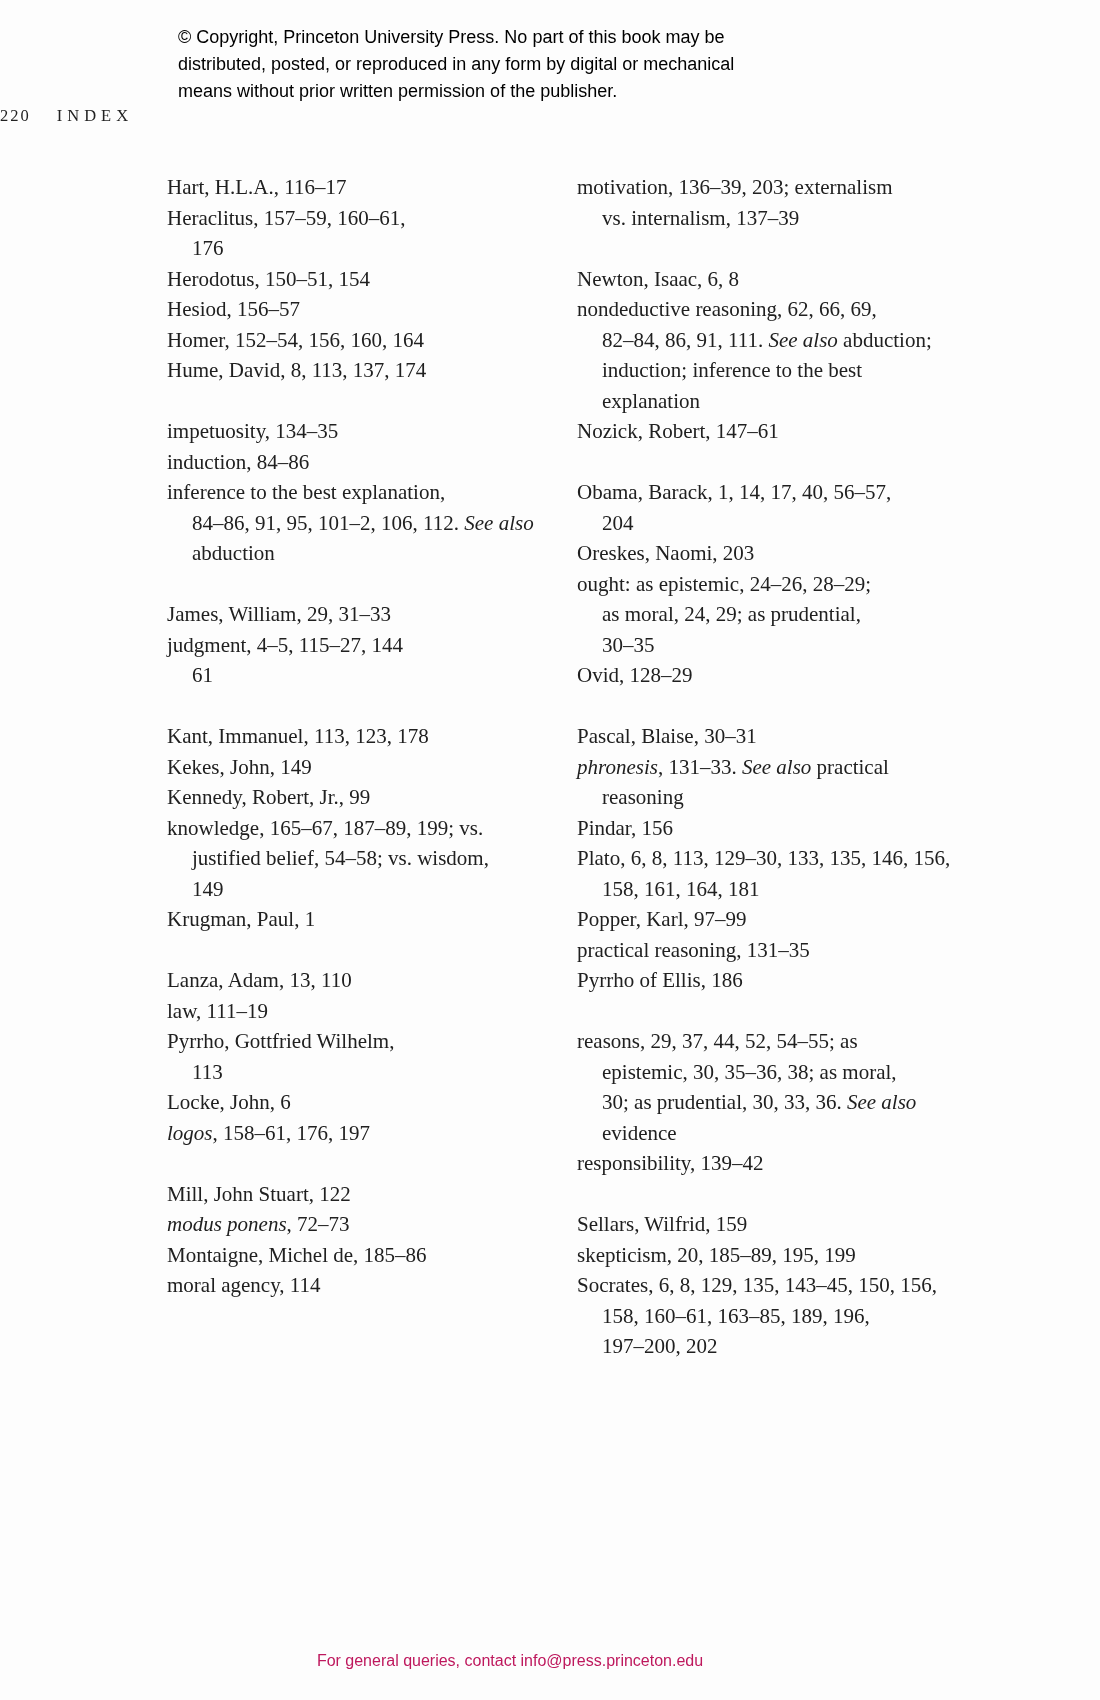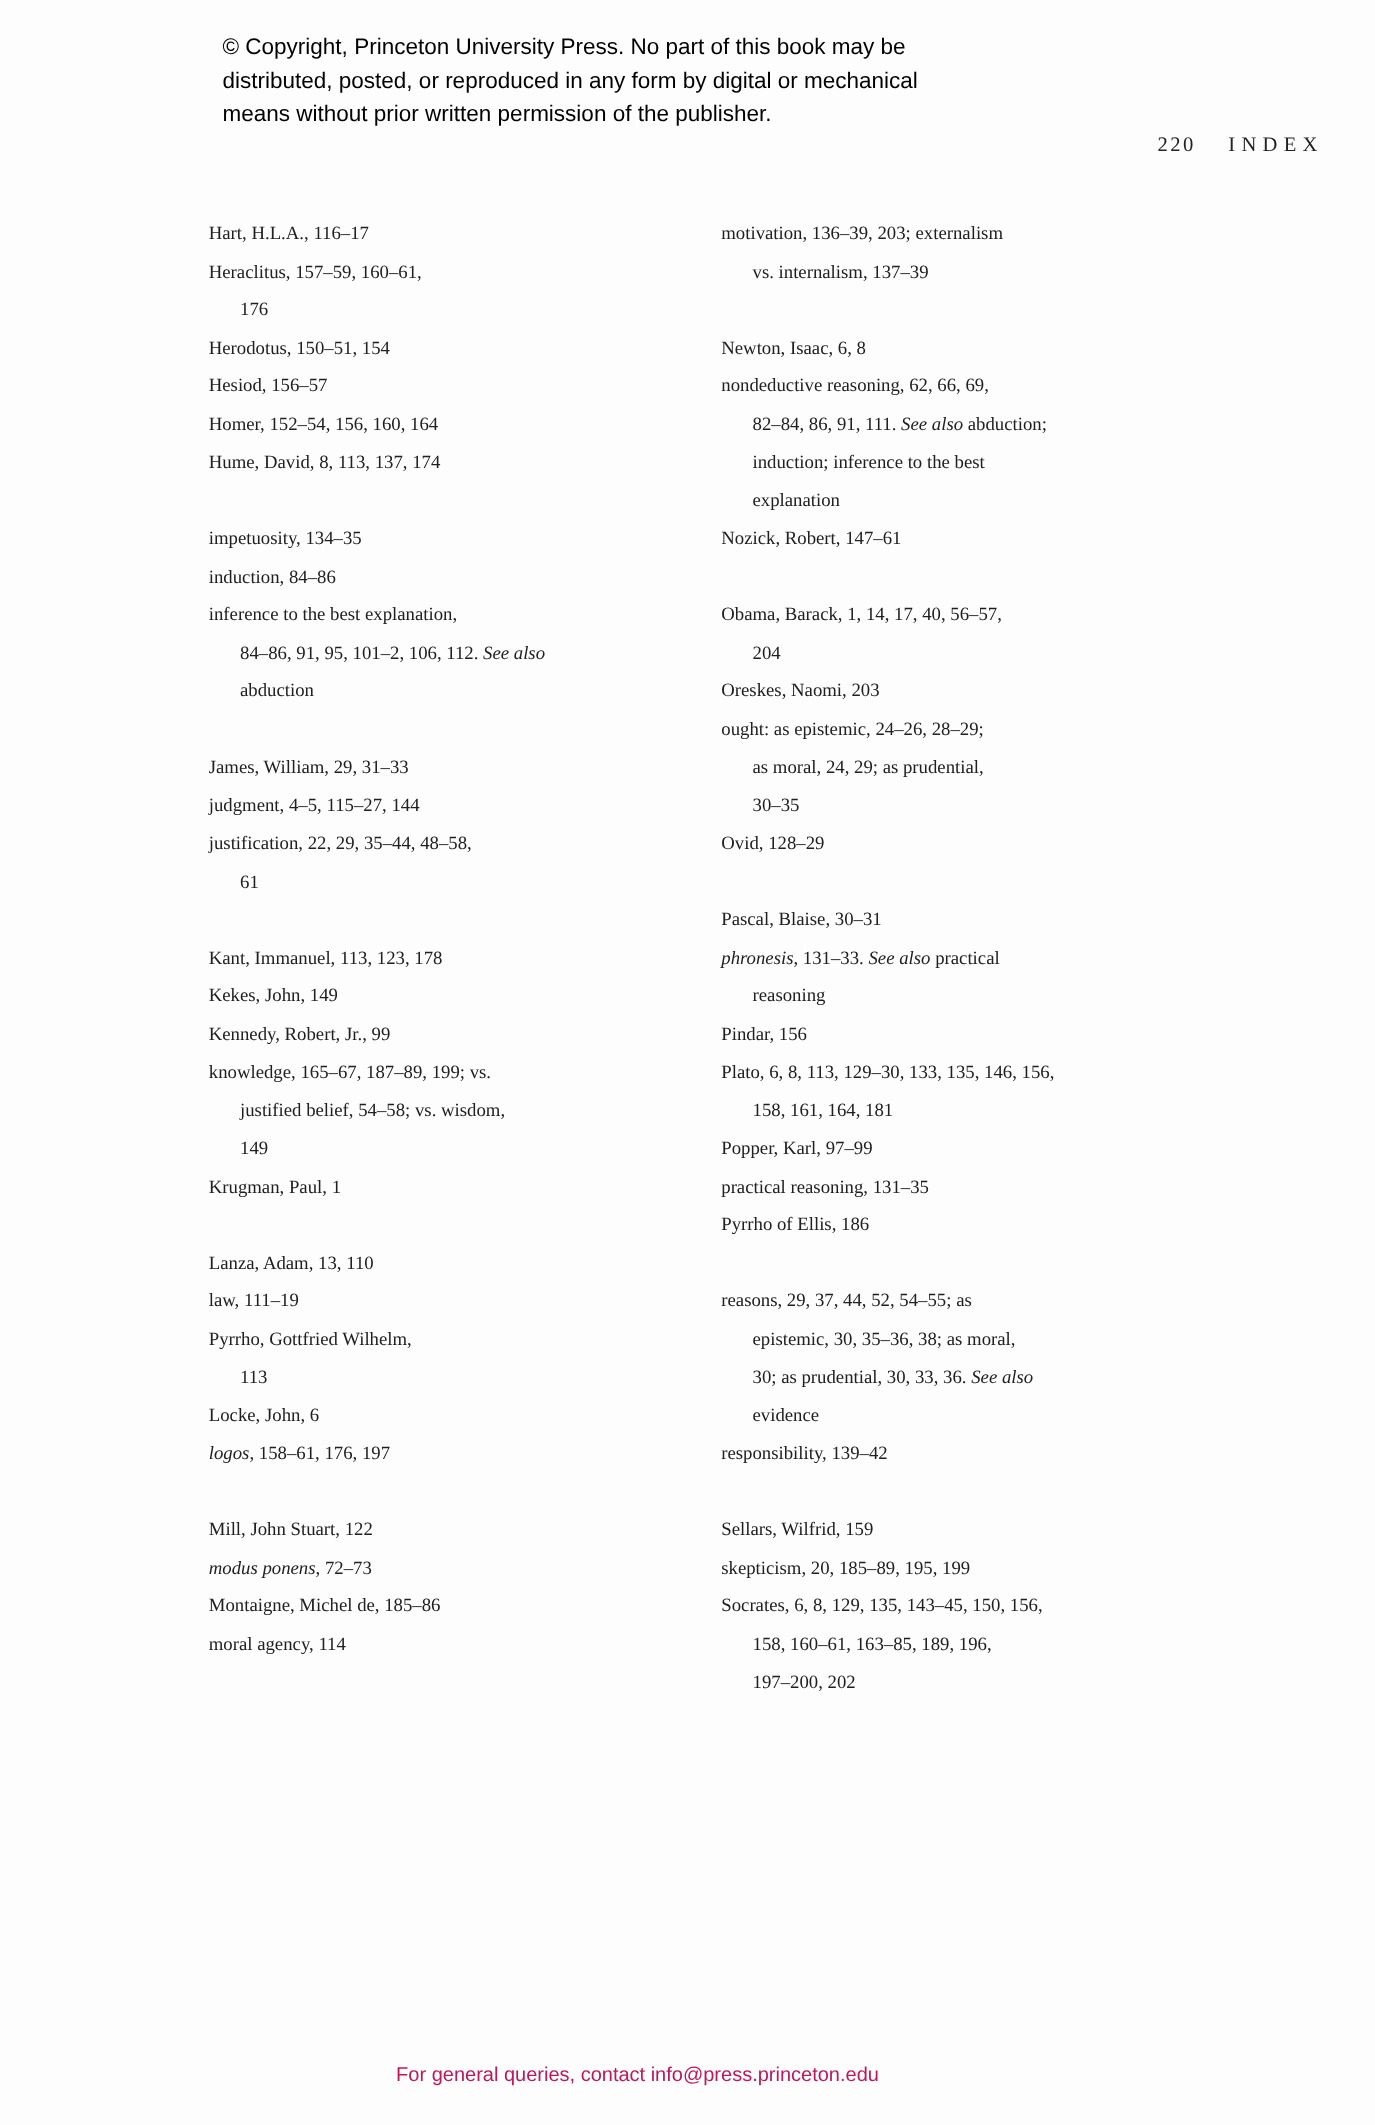--- a/index.html
+++ b/index.html
@@ -19,36 +19,35 @@
     font-family: "Liberation Sans", sans-serif;
     font-size: 18px;
     line-height: 27px;
     color: #000;
   }
   .pagehead {
     position: absolute;
     top: 106px;
     left: 0;
     width: 1012px;
-    text-align: right;
+    text-align: left;
     font-size: 16.5px;
     color: #222;
-    padding-left: 47px;
   }
   .pagehead .pageno {
     letter-spacing: 2px;
     margin-right: 26px;
   }
   .pagehead .title {
     letter-spacing: 5px;
   }
   .col {
     position: absolute;
     top: 172px;
-    font-size: 15px;
+    font-size: 21px;
     color: #202020;
   }
   .col.left  { left: 167px; width: 400px; }
   .col.right { left: 577px; width: 470px; }
   .line {
     height: 30.5px;
     line-height: 30.5px;
     white-space: nowrap;
   }
   .line.indent { padding-left: 25px; }
@@ -87,21 +86,20 @@
     <div class="line">Hume, David, 8, 113, 137, 174</div>
     <div class="line"></div>
     <div class="line">impetuosity, 134–35</div>
     <div class="line">induction, 84–86</div>
     <div class="line">inference to the best explanation,</div>
     <div class="line indent">84–86, 91, 95, 101–2, 106, 112. <em>See also</em></div>
     <div class="line indent">abduction</div>
     <div class="line"></div>
     <div class="line">James, William, 29, 31–33</div>
     <div class="line">judgment, 4–5, 115–27, 144</div>
-    <div class="line">justification, 22, 29, 35–44, 48–58,</div>
     <div class="line indent">61</div>
     <div class="line"></div>
     <div class="line">Kant, Immanuel, 113, 123, 178</div>
     <div class="line">Kekes, John, 149</div>
     <div class="line">Kennedy, Robert, Jr., 99</div>
     <div class="line">knowledge, 165–67, 187–89, 199; vs.</div>
     <div class="line indent">justified belief, 54–58; vs. wisdom,</div>
     <div class="line indent">149</div>
     <div class="line">Krugman, Paul, 1</div>
     <div class="line"></div>

